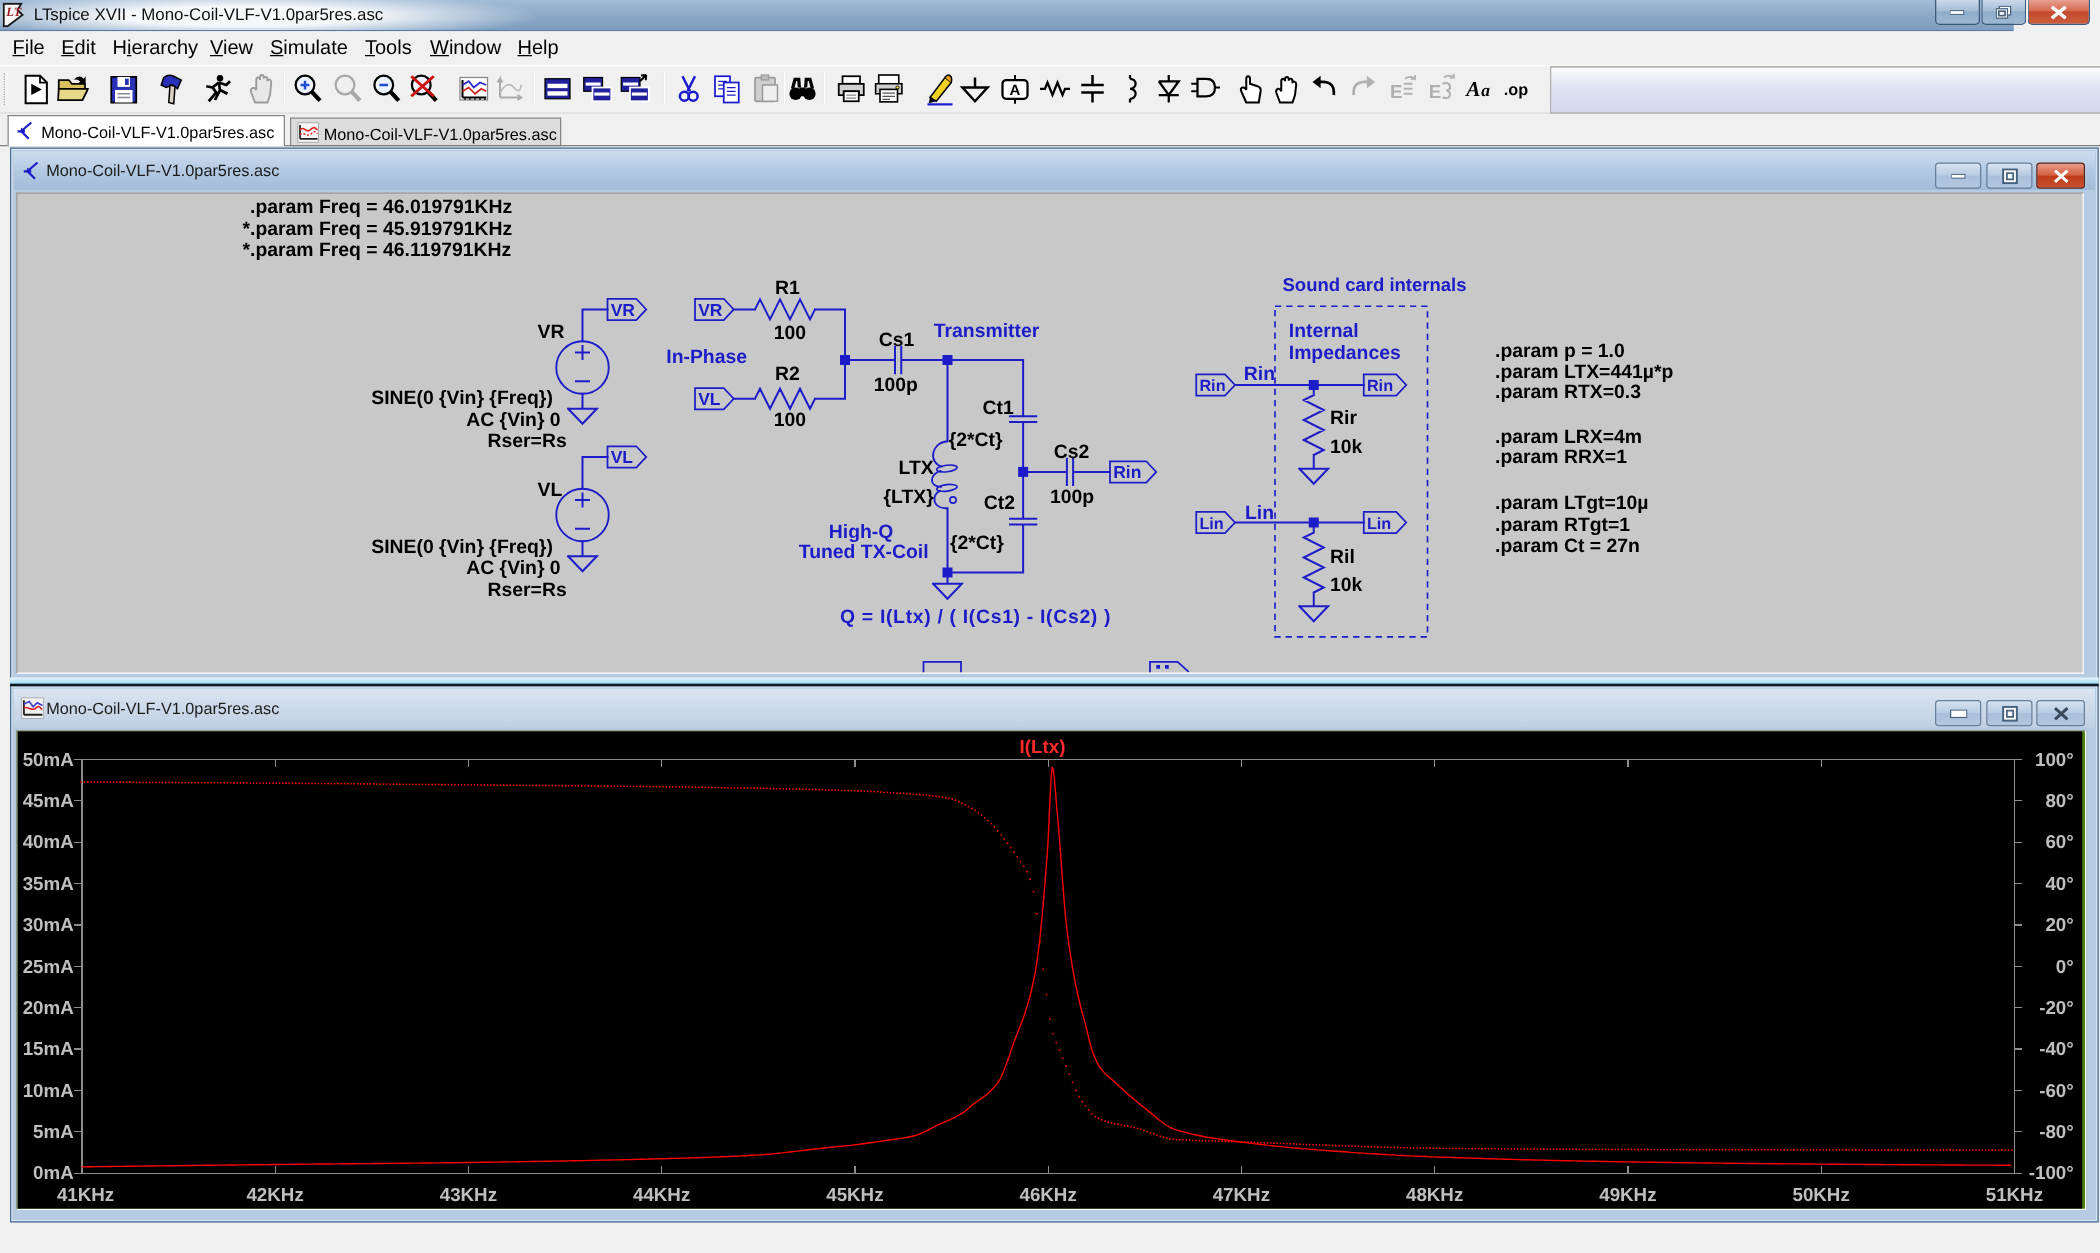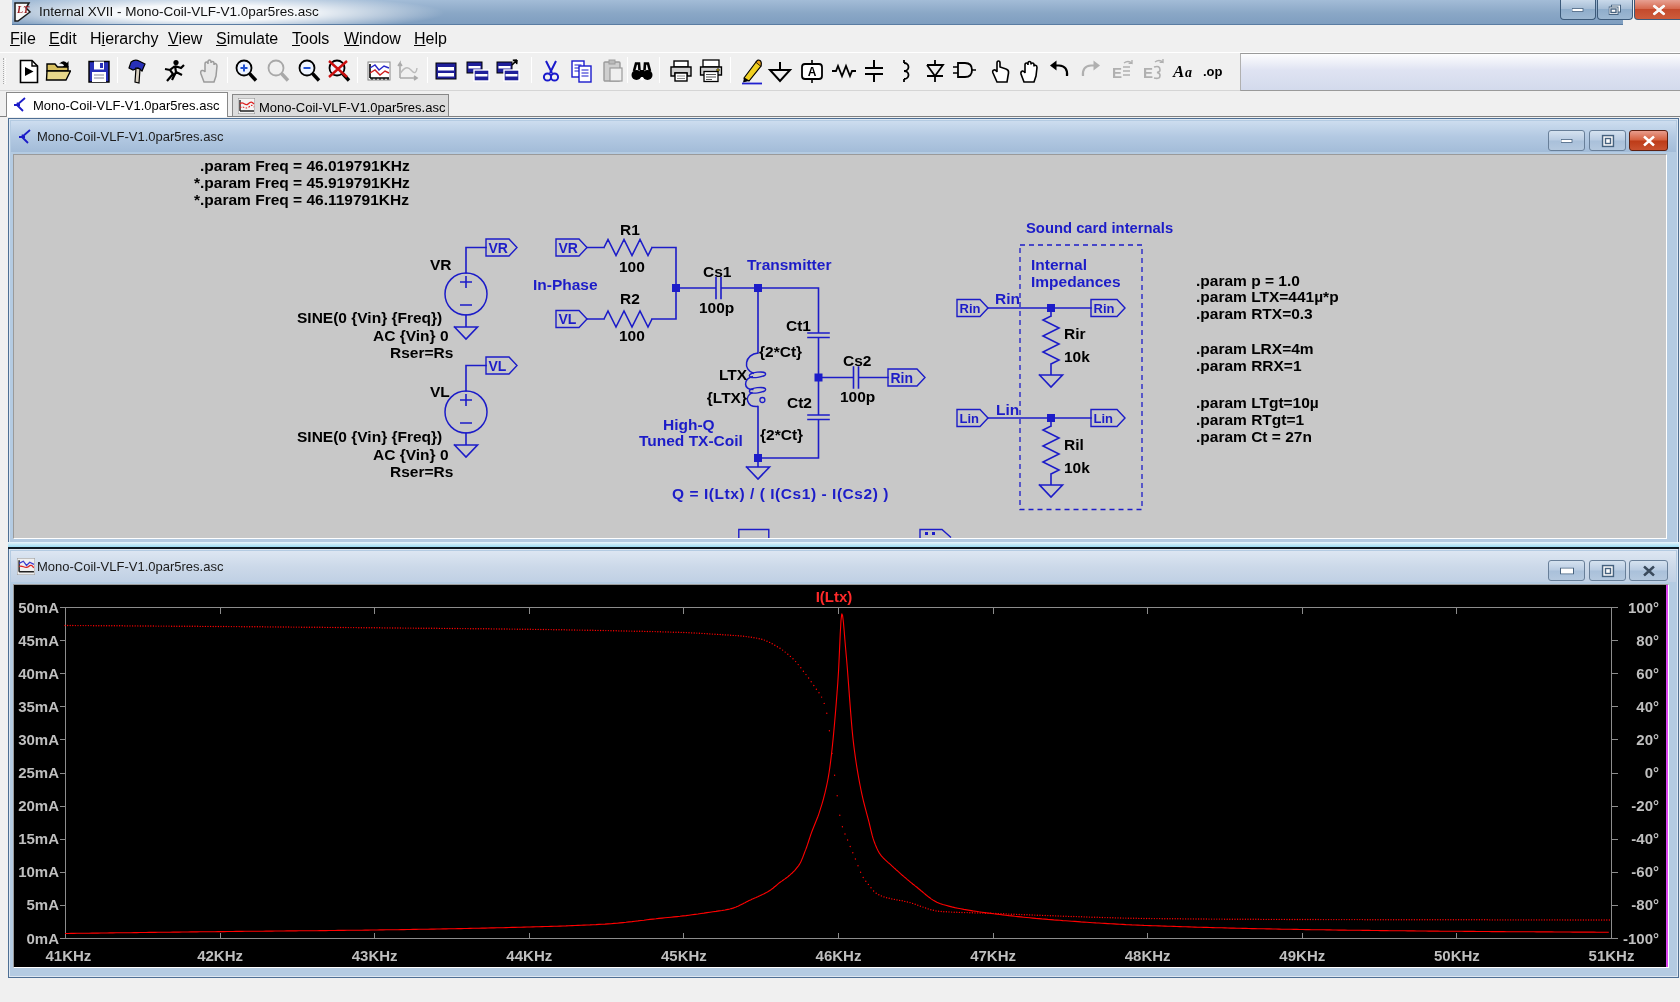--- a/index.html
+++ b/index.html
@@ -1,16 +1,16 @@
 <!DOCTYPE html>
 <html><head><meta charset="utf-8"><style>
 *{margin:0;padding:0;box-sizing:border-box}
 html,body{width:1680px;height:1002px;overflow:hidden;font-family:"Liberation Sans",sans-serif;background:#f0f0f0}
 .abs{position:absolute}
-#titlebar{position:absolute;left:12px;top:0;width:1611px;height:25px;background:linear-gradient(#a3bcd7,#8aa7c6 55%,#7f9ec0);border-bottom:1px solid #5a7ca2}
+#titlebar{position:absolute;left:0;top:0;width:1611px;height:25px;background:linear-gradient(#a3bcd7,#8aa7c6 55%,#7f9ec0);border-bottom:1px solid #5a7ca2}
 #titleglow{position:absolute;left:0;top:0;width:760px;height:24px;background:radial-gradient(ellipse 330px 26px at 195px 13px,rgba(255,255,255,.92) 30%,rgba(255,255,255,0) 72%)}
 #titletext{position:absolute;left:27px;top:4px;font-size:13.5px;color:#111}
 .capbtn{position:absolute;top:0;height:20px;border:1px solid #3c5a7a;border-top:none;border-radius:0 0 4px 4px;background:linear-gradient(#c9d9ea,#a7bed6 45%,#8fadcb 50%,#9db8d2)}
 #btnclose{background:linear-gradient(#e7a092,#d66a50 45%,#c44a2d 50%,#cd5c3c)}
 .capbtn svg{position:absolute;left:50%;top:50%;transform:translate(-50%,-50%)}
 #menubar{position:absolute;left:0;top:25px;width:1680px;height:27px;background:#f0f0f0}
 .mi{position:absolute;top:5px;font-size:16px;color:#000}
 .mi u{text-decoration:underline}
 #toolbar{position:absolute;left:0;top:52px;width:1680px;height:39px;background:#f0f0f0;border-top:1px solid #fff;border-bottom:1px solid #d5d5d5}
 .ti{position:absolute;top:5px}
@@ -23,30 +23,30 @@
 .tabtxt{position:absolute;left:26px;top:5px;white-space:nowrap}
 .win{position:absolute;border:1px solid #4e6f94;background:#b4cbe2;box-shadow:inset 0 0 0 1px rgba(255,255,255,.55)}
 .wtitle{position:absolute;left:2px;right:2px;top:2px;height:31px}
 #w1title{background:linear-gradient(#cdddef,#b3c9e2 50%,#a3bcd8)}
 #w2title{background:linear-gradient(#dde6f2,#ccd9e9 50%,#c0d0e4)}
 .wtext{position:absolute;left:26px;top:8px;font-size:13px;color:#1c1c1c;white-space:nowrap}
 .wbtn{position:absolute;top:9px;width:37px;height:21px;border:1px solid #687f99;border-radius:3px;background:linear-gradient(#d5e2f0,#b9cce2 48%,#a9c0da 52%,#b4c8de)}
 .wbtn.red{background:linear-gradient(#e89c8c,#d5603f 48%,#bd3b17 52%,#c9512f);border-color:#5c1f10}
 .wbtn svg{position:absolute;left:50%;top:50%;transform:translate(-50%,-50%)}
 #w1content{position:absolute;left:4px;top:35px;width:1654px;height:385px;background:#c8c8c8;border:1px solid #fff;border-color:#9a9a9a #fff #fff #9a9a9a}
-#w2content{position:absolute;left:4px;top:35px;width:1656px;height:384px;background:#d946ef;border:1px solid #fff;border-color:#9a9a9a #fff #fff #9a9a9a}
+#w2content{position:absolute;left:4px;top:35px;width:1656px;height:384px;background:#4d7c0f;border:1px solid #fff;border-color:#9a9a9a #fff #fff #9a9a9a}
 </style></head>
 <body>
 <div id="titlebar">
     <div id="titleglow"></div>
 <svg class="abs" style="left:2px;top:2px" width="20" height="20" viewBox="0 0 20 20">
       <path d="M1 1 L15 1 L12 6 L16 10 L4 19 L1 19 Z" fill="#f8f8f8" stroke="#1a1a1a" stroke-width="1.5"></path>
       <text x="3" y="11" font-size="10" font-weight="bold" font-style="italic" fill="#9b1c20" font-family="Liberation Serif">LT</text>
     </svg>
-<span id="titletext">Internal XVII - Mono-Coil-VLF-V1.0par5res.asc</span>
+<span id="titletext">LTspice XVII - Mono-Coil-VLF-V1.0par5res.asc</span>
 <div class="capbtn" id="btnmin" style="left:1548px;width:36px">
       <svg width="12" height="5" viewBox="0 0 12 5">
         <rect x="0" y="1" width="11" height="3" fill="#fff" stroke="#46627f" stroke-width="0.8"></rect>
       </svg>
     </div>
 <div class="capbtn" id="btnmax" style="left:1585px;width:36px">
       <svg width="13" height="11" viewBox="0 0 13 11">
         <rect x="3" y="0.5" width="9" height="7" fill="#fff" stroke="#46627f"></rect>
         <rect x="0.5" y="2.5" width="9" height="7.5" fill="#fff" stroke="#46627f"></rect>
         <rect x="2.5" y="4.5" width="5" height="3.5" fill="none" stroke="#46627f" stroke-width="1.4"></rect>

